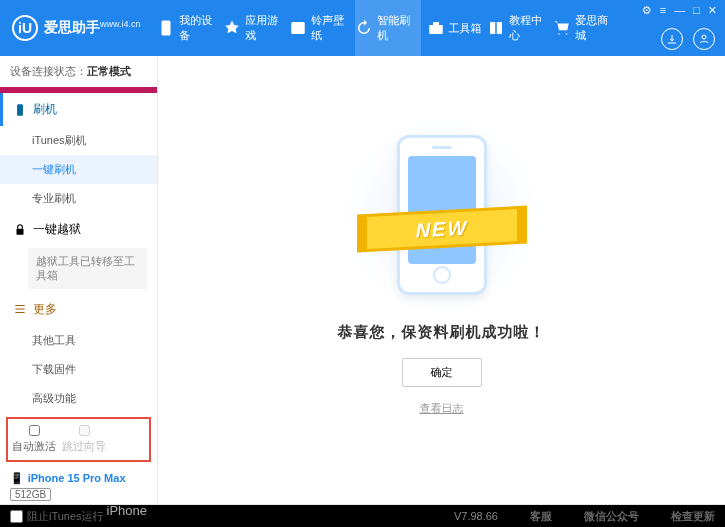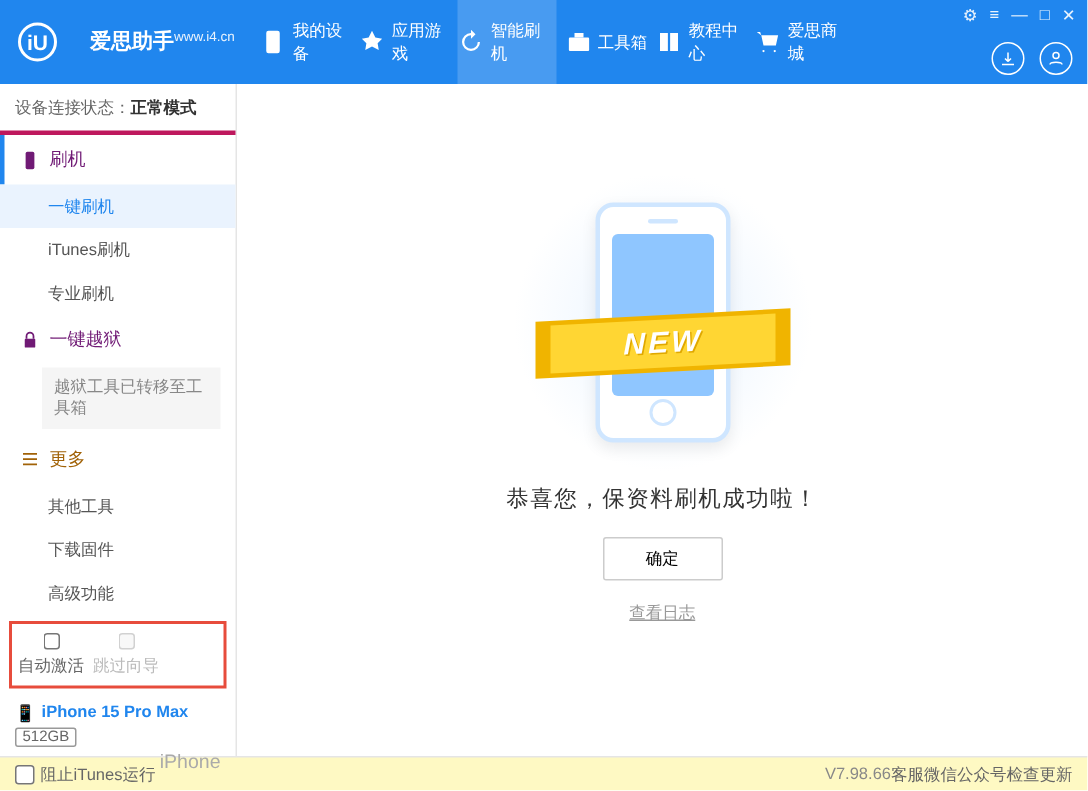--- a/index.html
+++ b/index.html
@@ -1,69 +1,69 @@
 <!DOCTYPE html>
 <html><head>
 <meta charset="utf-8">
 <style>
 * { margin: 0; padding: 0; box-sizing: border-box; font-family: "Microsoft YaHei", Arial, sans-serif; }
 body { width: 725px; height: 527px; background: #fff; overflow: hidden; font-size: 12px; }
 .header { background: #2086ee; height: 56px; display: flex; align-items: center; padding: 0 8px; color: #fff; position: relative; }
-.logo-area { display: flex; align-items: center; gap: 22px; padding-left: 4px; min-width: 100px; }
+.logo-area { display: flex; align-items: center; gap: 6px; padding-left: 4px; min-width: 100px; }
 .logo-circle { width: 26px; height: 26px; border: 2px solid #fff; border-radius: 50%; display: flex; align-items: center; justify-content: center; font-weight: bold; font-size: 14px; }
 .logo-text { display: flex; flex-direction: row; line-height: 1.1; }
 .logo-main { font-size: 14px; font-weight: bold; }
 .logo-sub { font-size: 9px; opacity: 0.9; }
 .nav { display: flex; margin-left: 16px; height: 100%; }
 .nav-item { width: 66px; display: flex; flex-direction: row; align-items: center; justify-content: center; gap: 3px; cursor: pointer; font-size: 11px; }
 .nav-item.active { background: rgba(255,255,255,0.18); }
 .nav-icon { width: 20px; height: 20px; display: flex; align-items: center; justify-content: center; }
 .nav-icon svg { width: 18px; height: 18px; fill: #fff; }
 .titlebar { position: absolute; top: 4px; right: 8px; display: flex; gap: 8px; font-size: 11px; }
 .titlebar span { cursor: pointer; opacity: 0.9; }
 .header-circles { position: absolute; bottom: 6px; right: 10px; display: flex; gap: 10px; }
 .hc { width: 22px; height: 22px; border: 1.5px solid #fff; border-radius: 50%; display: flex; align-items: center; justify-content: center; cursor: pointer; }
 .hc svg { width: 12px; height: 12px; fill: none; stroke: #fff; stroke-width: 2; }
 .body { display: flex; height: 448px; }
 .sidebar { width: 158px; border-right: 1px solid #e5e5e5; display: flex; flex-direction: column; background: #fff; }
-.status { padding: 8px 10px; font-size: 11px; color: #666; border-bottom: 3px solid #be185d; }
+.status { padding: 8px 10px; font-size: 11px; color: #666; border-bottom: 6px solid #be185d; }
 .status b { color: #333; }
 .cat { display: flex; align-items: center; gap: 6px; padding: 8px 10px; font-size: 12px; color: #a16207; border-left: 3px solid transparent; }
-.cat.active { border-left-color: #2086ee; color: #701a75; }
+.cat.active { border-left-color: #2086ee; color: #0369a1; }
 .cat-icon { width: 14px; height: 14px; display: flex; align-items: center; justify-content: center; }
 .cat-icon svg { width: 14px; height: 14px; fill: currentColor; }
 .sub { padding: 7px 10px 7px 32px; font-size: 11px; color: #555; cursor: pointer; }
 .sub.active { background: #eaf3fe; color: #2086ee; }
 .sub.box { background: #f5f5f5; color: #888; margin: 2px 10px 4px 28px; padding: 6px 8px; line-height: 1.3; }
-.cat.locked { color: #701a75; }
+.cat.locked { color: #000000; }
 .side-bottom { margin-top: auto; }
 .checks { border: 2px solid #e74c3c; margin: 4px 6px; padding: 6px 4px; display: flex; gap: 6px; font-size: 11px; color: #666; }
 .chk { display: flex; align-items: center; gap: 3px; flex-direction: column; }
 .chk input { width: 11px; height: 11px; }
 .device { padding: 6px 10px; font-size: 11px; }
 .dev-name { color: #2086ee; font-weight: bold; display: flex; align-items: center; gap: 4px; }
 .dev-badge { display: inline-block; border: 1px solid #999; padding: 0 4px; font-size: 10px; color: #666; margin-top: 3px; border-radius: 2px; }
 .dev-type { color: #aaa; font-size: 13px; margin-top: 2px; text-align: right; }
 .main { flex: 1; display: flex; flex-direction: column; align-items: center; justify-content: center; position: relative; }
 .illus { width: 140px; height: 180px; position: relative; margin-top: -20px; }
 .halo { position: absolute; width: 200px; height: 200px; border-radius: 50%; background: radial-gradient(circle,#e8f3ff 0%,rgba(232,243,255,0) 70%); left: -30px; top: -10px; }
 .phone { position: absolute; width: 90px; height: 160px; background: #fff; border: 3px solid #cfe6ff; border-radius: 12px; left: 25px; top: 10px; box-shadow: 0 4px 10px rgba(0,0,0,0.08); }
 .phone::before { content: ""; position: absolute; top: 8px; left: 50%; transform: translateX(-50%); width: 20px; height: 3px; background: #cfe6ff; border-radius: 2px; }
 .phone::after { content: ""; position: absolute; bottom: 8px; left: 50%; transform: translateX(-50%); width: 14px; height: 14px; border: 2px solid #cfe6ff; border-radius: 50%; }
 .screen { position: absolute; top: 18px; left: 8px; right: 8px; bottom: 28px; background: #8fc6ff; border-radius: 4px; }
 .ribbon { position: absolute; width: 170px; left: -15px; top: 85px; }
 .rb-back { height: 38px; background: #f0b400; transform: skewY(-3deg); }
 .rb-front { position: absolute; top: 3px; left: 10px; right: 10px; height: 32px; background: #ffd633; display: flex; align-items: center; justify-content: center; font-weight: 900; font-size: 20px; color: #fff; letter-spacing: 2px; font-style: italic; transform: skewY(-3deg); text-shadow: 1px 1px 0 #e0a800; }
-.msg { margin-top: 18px; font-size: 15px; color: #333; letter-spacing: 1px; }
+.msg { margin-top: 18px; font-size: 15px; color: #333; letter-spacing: 1px; font-weight: bold; }
 .btn-ok { margin-top: 16px; padding: 6px 28px; border: 1px solid #ccc; background: #fff; font-size: 11px; cursor: pointer; border-radius: 2px; }
 .link-log { margin-top: 14px; font-size: 11px; color: #999; text-decoration: underline; cursor: pointer; }
-.footer { height: 23px; border-top: 1px solid #e5e5e5; display: flex; align-items: center; padding: 0 10px; font-size: 11px; color: #666; background: #fef9c3; }
+.footer { height: 23px; border-top: 1px solid #e5e5e5; display: flex; align-items: center; padding: 0 10px; font-size: 11px; color: #666; background: #000000; }
 .footer .f-chk { display: flex; align-items: center; gap: 4px; }
 .footer .spacer { flex: 1; }
-.footer .f-item { margin-left: 0; cursor: pointer; }
+.footer .f-item { margin-left: 32px; cursor: pointer; font-weight: bold; }
 .ver { color: #888; }
 </style>
 </head>
 <body>
 
 <div class="header">
   <div class="logo-area">
     <div class="logo-circle">iU</div>
     <div class="logo-text">
       <span class="logo-main">爱思助手</span>
@@ -80,20 +80,28 @@
       <span>我的设备</span>
     </div>
     <div class="nav-item">
       <span class="nav-icon">
           <svg viewBox="0 0 24 24">
             <path d="M12 2l3 6 6 1-4 4 1 6-6-3-6 3 1-6-4-4 6-1z"></path>
           </svg>
         </span>
       <span>应用游戏</span>
     </div>
+    <div class="nav-item">
+      <span class="nav-icon">
+          <svg viewBox="0 0 24 24">
+            <rect x="3" y="4" width="18" height="16" rx="2"></rect>
+          </svg>
+        </span>
+      <span>铃声壁纸</span>
+    </div>
     <div class="nav-item active">
       <span class="nav-icon">
           <svg viewBox="0 0 24 24">
             <path d="M12 4a8 8 0 108 8h-2a6 6 0 11-6-6v3l4-4-4-4z"></path>
           </svg>
         </span>
       <span>智能刷机</span>
     </div>
     <div class="nav-item">
       <span class="nav-icon">
@@ -150,22 +158,22 @@
     </div>
 
     <div class="cat active">
       <span class="cat-icon">
           <svg viewBox="0 0 24 24">
             <rect x="7" y="2" width="10" height="20" rx="2"></rect>
           </svg>
         </span>
       <span>刷机</span>
     </div>
+    <div class="sub">iTunes刷机</div>
     <div class="sub active">一键刷机</div>
-    <div class="sub">iTunes刷机</div>
     <div class="sub">专业刷机</div>
 
     <div class="cat locked">
       <span class="cat-icon">
           <svg viewBox="0 0 24 24">
             <rect x="6" y="10" width="12" height="10" rx="1"></rect>
             <path d="M8 10V7a4 4 0 018 0v3" fill="none" stroke="currentColor" stroke-width="2"></path>
           </svg>
         </span>
       <span>一键越狱</span>

